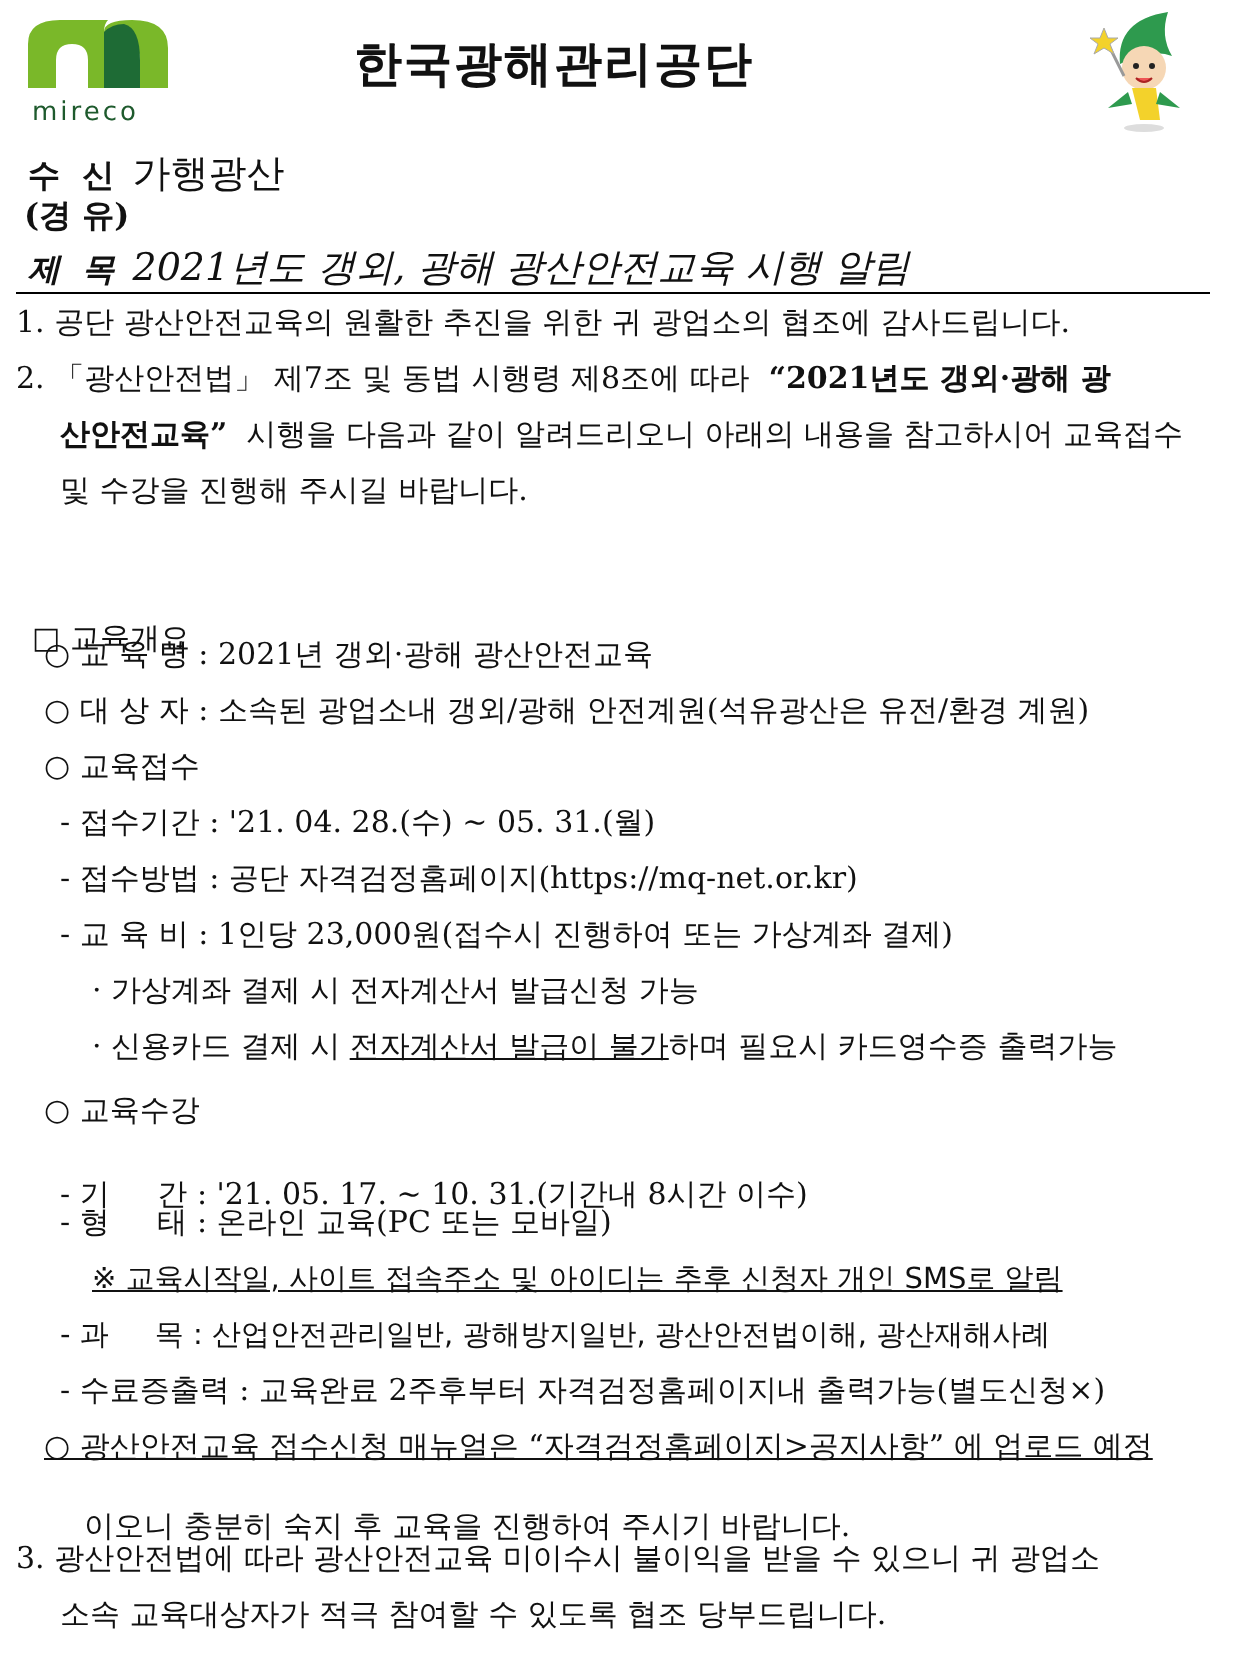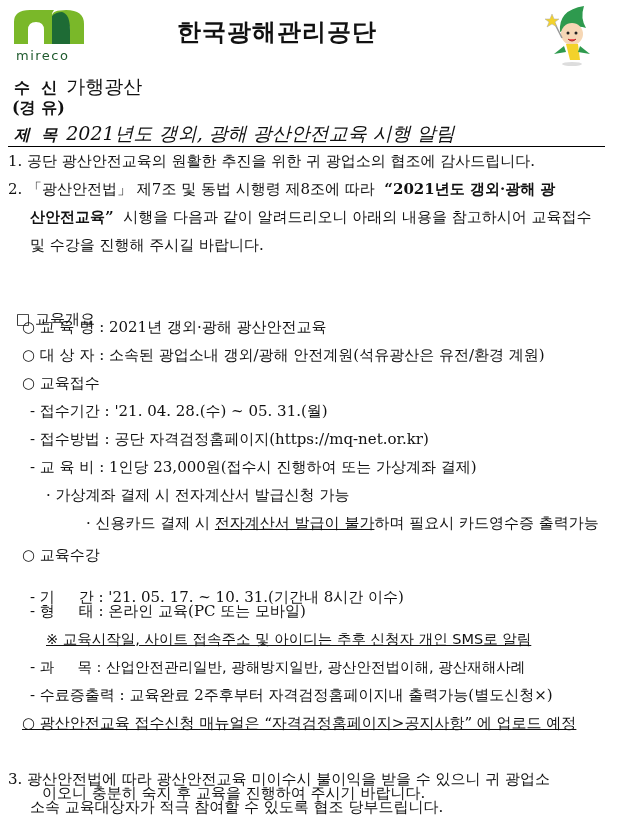--- a/index.html
+++ b/index.html
@@ -74,26 +74,26 @@
 <div class="abs row" style="left:30px;top:236px;">및 수강을 진행해 주시길 바랍니다.</div>
 
 <div class="abs row" style="left:16px;top:290px;margin-top:20px;">□ 교육개요</div>
 <div class="abs row" style="left:22px;top:318px;">○ 교 육 명 :  2021년 갱외·광해 광산안전교육</div>
 <div class="abs row" style="left:22px;top:346px;">○ 대 상 자 : 소속된 광업소내 갱외/광해 안전계원(석유광산은 유전/환경 계원)</div>
 <div class="abs row" style="left:22px;top:374px;">○ 교육접수</div>
 <div class="abs row" style="left:30px;top:402px;">- 접수기간 : '21. 04. 28.(수) ~ 05. 31.(월)</div>
 <div class="abs row" style="left:30px;top:430px;">- 접수방법 : 공단 자격검정홈페이지(https://mq-net.or.kr)</div>
 <div class="abs row" style="left:30px;top:458px;">- 교 육 비 : 1인당 23,000원(접수시 진행하여 또는 가상계좌 결제)</div>
 <div class="abs row" style="left:46px;top:486px;">· 가상계좌 결제 시 전자계산서 발급신청 가능</div>
-<div class="abs row" style="left:46px;top:514px;margin-left:40px;">
+<div class="abs row" style="left:46px;top:514px;">
   <span style="white-space:pre;">· 신용카드 결제 시 </span><span class="u">전자계산서 발급이 불가</span><span>하며 필요시 카드영수증 출력가능</span>
 </div>
 
 <div class="abs row" style="left:22px;top:546px;">○ 교육수강</div>
 <div class="abs row" style="left:30px;top:574px;white-space:pre;margin-top:14px;">- 기     간 : '21. 05. 17. ~ 10. 31.(기간내 8시간 이수)</div>
 <div class="abs row" style="left:30px;top:602px;white-space:pre;">- 형     태 : 온라인 교육(PC 또는 모바일)</div>
 <div class="abs gothic u" style="left:46px;top:630px;">※ 교육시작일, 사이트 접속주소 및 아이디는 추후 신청자 개인 SMS로 알림</div>
 <div class="abs gothic" style="left:30px;top:658px;white-space:pre;">- 과     목 : 산업안전관리일반, 광해방지일반, 광산안전법이해, 광산재해사례</div>
 <div class="abs row" style="left:30px;top:686px;">- 수료증출력 : 교육완료 2주후부터 자격검정홈페이지내 출력가능(별도신청×)</div>
 <div class="abs row" style="left:22px;top:714px;text-decoration:underline;">○ 광산안전교육 접수신청 매뉴얼은  “자격검정홈페이지&gt;공지사항” 에 업로드 예정</div>
-<div class="abs row" style="left:42px;top:784px;">이오니 충분히 숙지 후 교육을 진행하여 주시기 바랍니다.</div>
+<div class="abs row" style="left:42px;top:754px;">이오니 충분히 숙지 후 교육을 진행하여 주시기 바랍니다.</div>
 <div class="abs row" style="left:8px;top:770px;">3. 광산안전법에 따라 광산안전교육 미이수시 불이익을 받을 수 있으니 귀 광업소</div>
 <div class="abs row" style="left:30px;top:798px;">소속 교육대상자가 적극 참여할 수 있도록 협조 당부드립니다.</div>
 
 </body></html>

